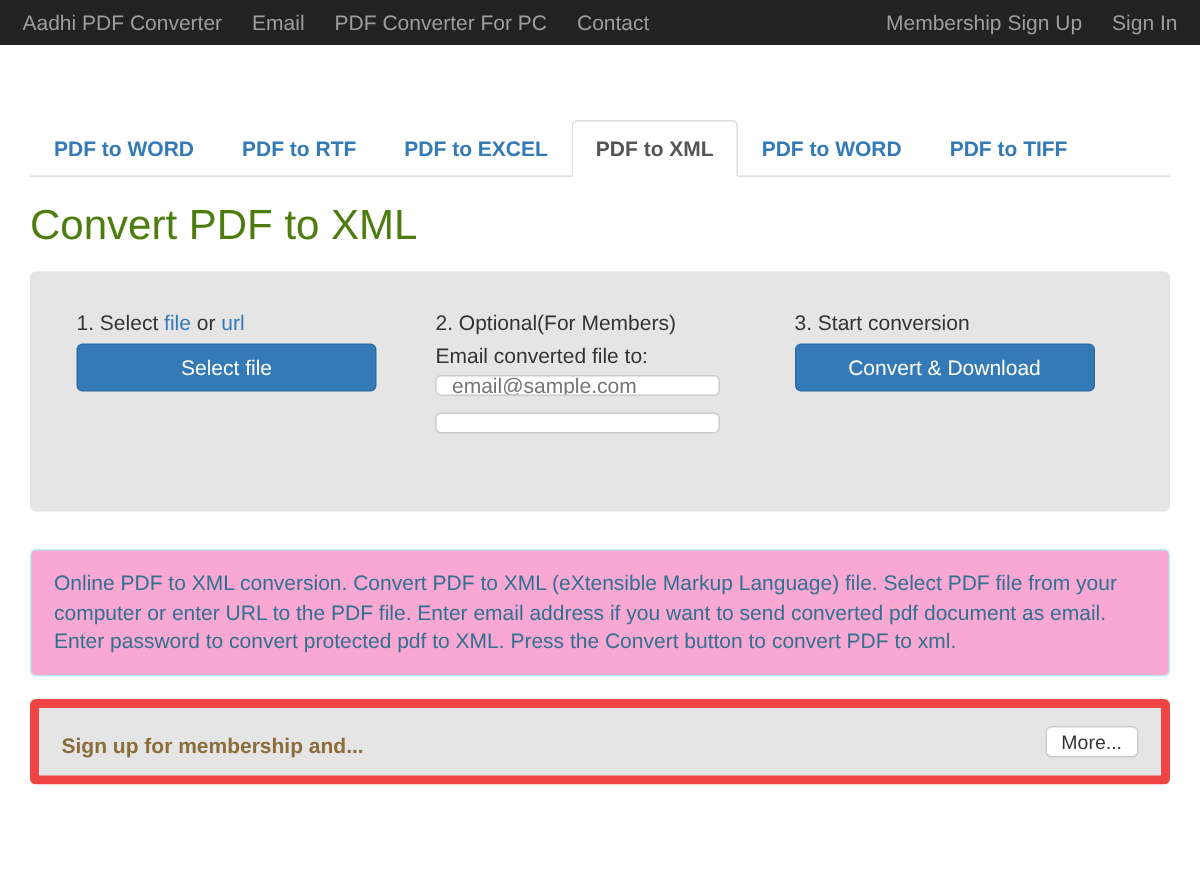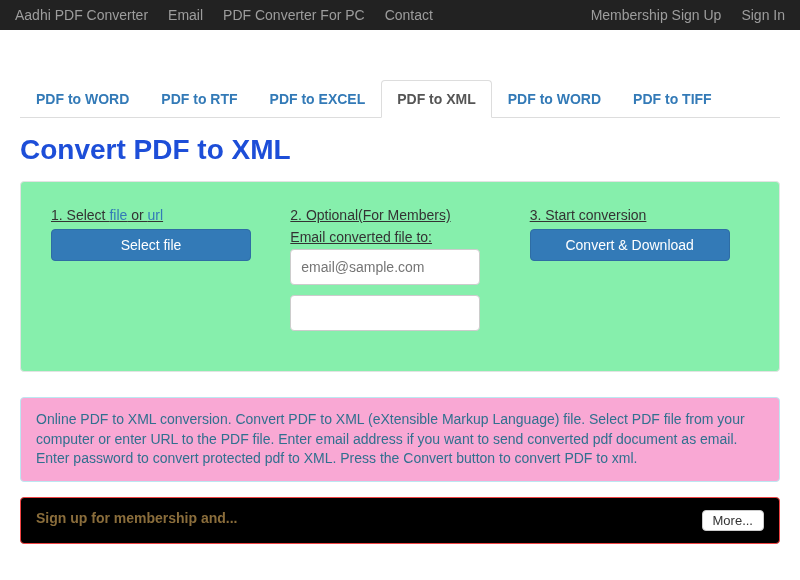--- a/index.html
+++ b/index.html
@@ -6,33 +6,33 @@
 body { font-family: "Helvetica Neue", Helvetica, Arial, sans-serif; font-size: 14px; color: #333; background: #fff; }
 .navbar { background: #222; height: 30px; display: flex; justify-content: space-between; align-items: center; padding: 0 15px; }
 .nav-left, .nav-right { display: flex; gap: 20px; }
 .nav-brand { color: #9d9d9d; font-size: 14px; text-decoration: none; }
 .nav-link { color: #9d9d9d; font-size: 14px; text-decoration: none; }
 .container { max-width: 780px; margin: 0 auto; padding: 0 10px; }
 .tabs-wrap { margin-top: 50px; border-bottom: 1px solid #ddd; }
 .tabs { display: flex; }
 .tab { padding: 10px 15px; color: #337ab7; text-decoration: none; border: 1px solid transparent; border-radius: 4px 4px 0 0; margin-bottom: -1px; font-size: 14px; font-weight: bold; }
 .tab.active { color: #555; background: #fff; border-color: #ddd #ddd transparent; cursor: default; }
-h1.page-title { font-size: 28px; font-weight: 700; margin: 16px 0 15px; color: #1d4ed8; }
-.well { background: #86efac; border: 1px solid #e3e3e3; border-radius: 4px; padding: 25px 30px 30px; min-height: 160px; text-decoration: underline; }
+h1.page-title { font-size: 28px; font-weight: 400; margin: 16px 0 15px; color: #4d7c0f; }
+.well { background: #e5e5e5; border: 1px solid #e3e3e3; border-radius: 4px; padding: 25px 30px 30px; min-height: 160px; }
 .steps { display: flex; gap: 20px; }
 .step { flex: 1; }
 .step-label { font-size: 14px; color: #333; margin-bottom: 6px; }
 .step-label a { color: #337ab7; text-decoration: none; }
 .step-sub { font-size: 14px; color: #333; margin-bottom: 4px; }
 .btn { display: inline-block; width: 200px; padding: 7px 12px; font-size: 14px; text-align: center; border-radius: 4px; border: 1px solid transparent; cursor: pointer; color: #fff; }
 .btn-primary { background: #337ab7; border-color: #2e6da4; }
-.form-control { width: 190px; height: 36px; padding: 5px 10px; font-size: 14px; color: #555; background: #fff; border: 1px solid #ccc; border-radius: 4px; margin-bottom: 10px; }
+.form-control { width: 190px; height: 14px; padding: 5px 10px; font-size: 14px; color: #555; background: #fff; border: 1px solid #ccc; border-radius: 4px; margin-bottom: 10px; }
 .alert { padding: 12px 15px; margin-top: 25px; border-radius: 4px; font-size: 14px; }
 .alert-info { background: #f9a8d4; border: 1px solid #bce8f1; color: #31708f; line-height: 1.4; }
-.alert-warning { background: #000000; border: 1px solid #ef4444; color: #8a6d3b; margin-top: 15px; display: flex; justify-content: space-between; align-items: flex-start; }
+.alert-warning { background: #e5e5e5; border: 6px solid #ef4444; color: #8a6d3b; margin-top: 15px; display: flex; justify-content: space-between; align-items: flex-end; }
 .alert-warning .lead { font-weight: bold; color: #8a6d3b; }
 .btn-default { background: #fff; color: #333; border: 1px solid #ccc; padding: 2px 10px; border-radius: 4px; font-size: 13px; cursor: pointer; }
 </style>
 </head>
 <body>
 
 <div class="navbar">
   <div class="nav-left">
     <a class="nav-brand">Aadhi PDF Converter</a>
     <a class="nav-link">Email</a>

